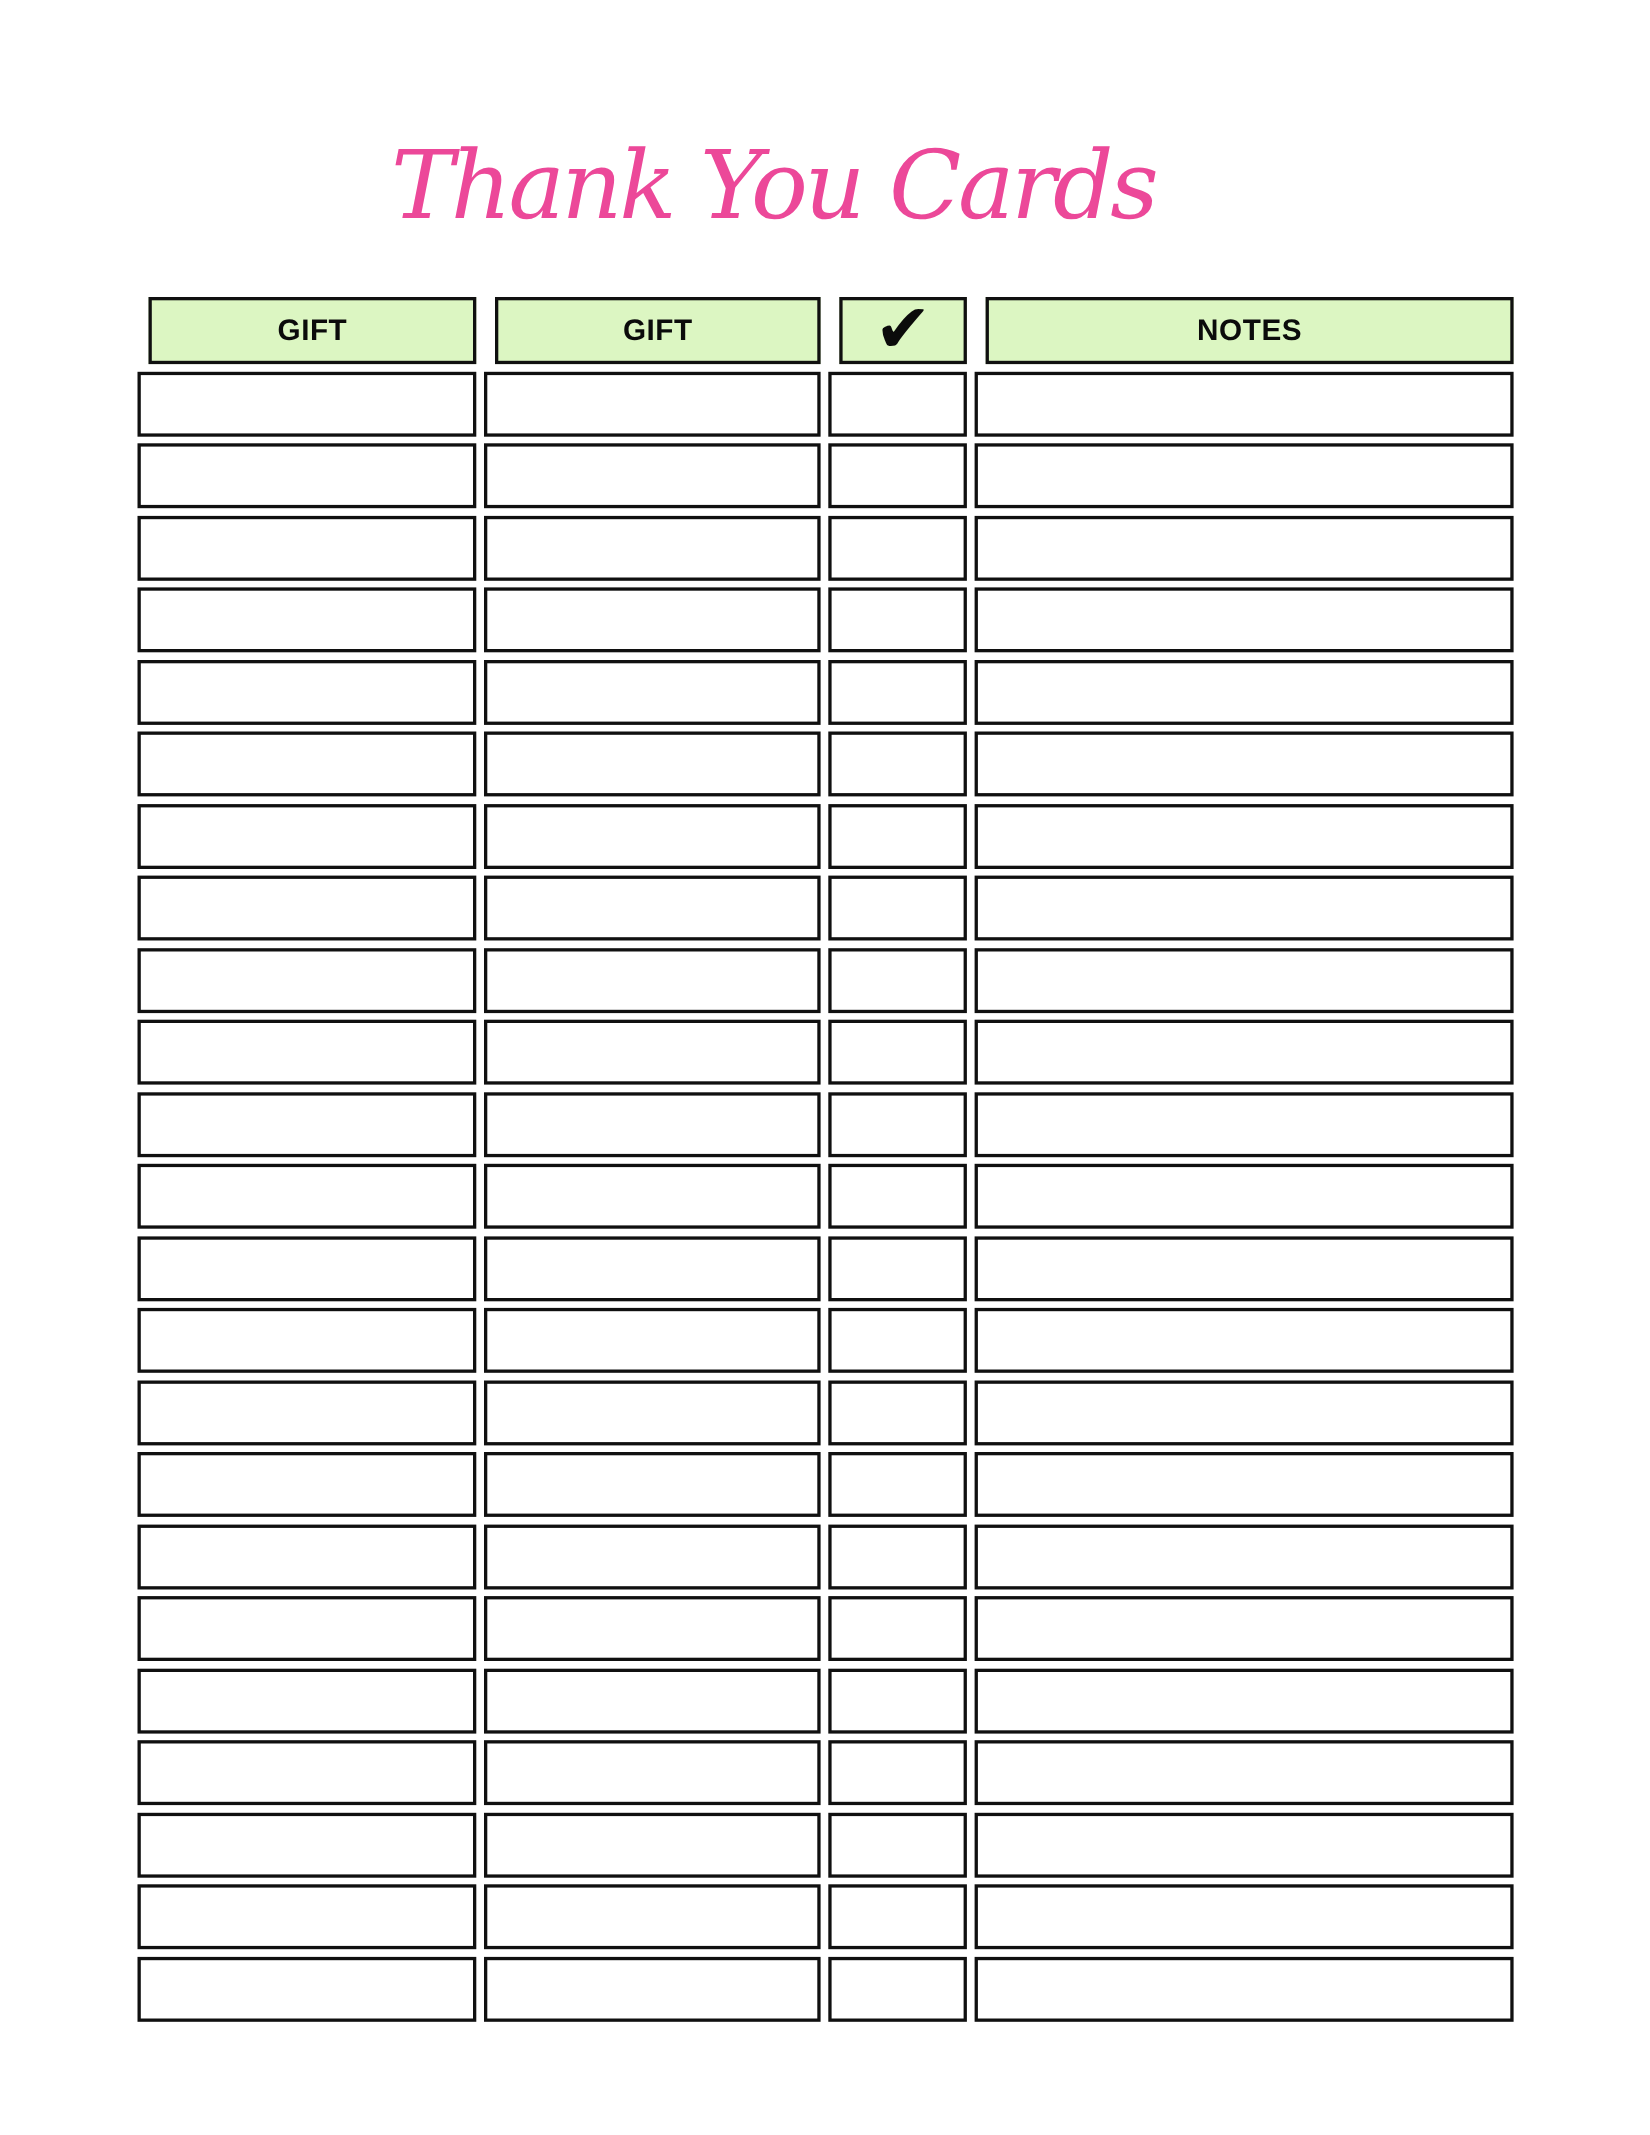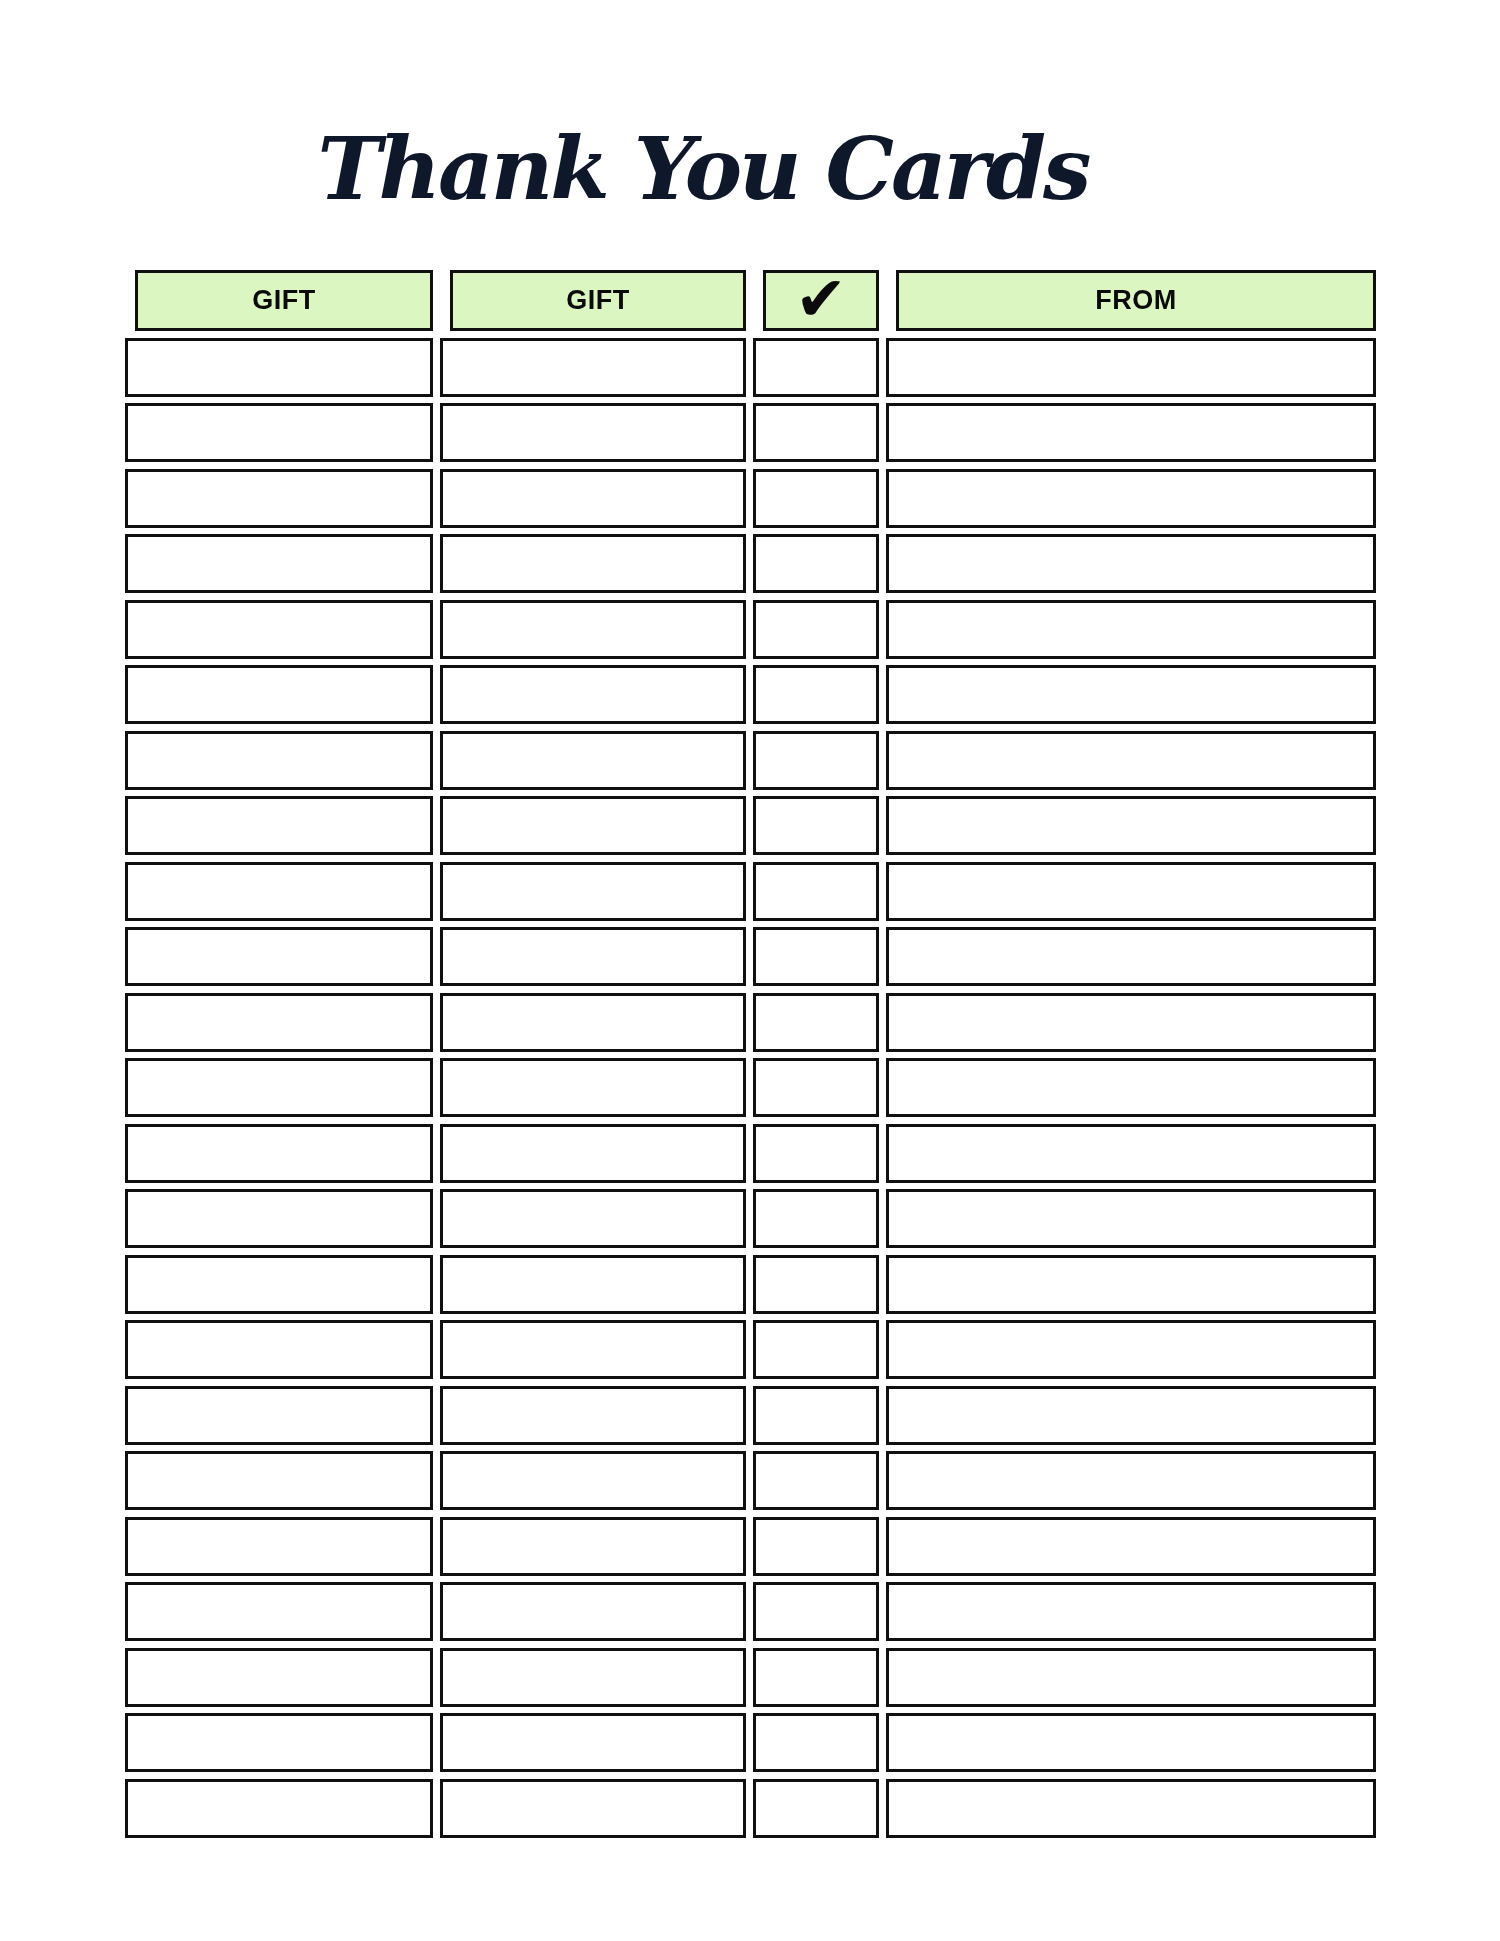--- a/index.html
+++ b/index.html
@@ -16,25 +16,25 @@
     font-family: "Liberation Sans", sans-serif;
   }
   .title {
     position: absolute;
     top: 126px;
     left: 0;
     width: 1406px;
     text-align: center;
     font-family: "DejaVu Serif", serif;
     font-style: italic;
-    font-weight: 700;
+    font-weight: 400;
     font-size: 86px;
     letter-spacing: -3px;
     line-height: 1;
-    color: #0f172a;
+    color: #ec4899;
     white-space: nowrap;
   }
   .grid {
     position: absolute;
     left: 125px;
     top: 270px;
     width: 1251px;
     display: grid;
     grid-template-columns: 308px 306px 126px 490px;
     gap: 6.5px 7px;
@@ -86,21 +86,21 @@
       <div class="cell header">
         <span class="header-label">GIFT</span>
       </div>
       <div class="cell header">
         <span class="header-label">GIFT</span>
       </div>
       <div class="cell header">
         <span class="check-glyph">✔</span>
       </div>
       <div class="cell header">
-        <span class="header-label">FROM</span>
+        <span class="header-label">NOTES</span>
       </div>
       <div class="cell data"></div>
       <div class="cell data"></div>
       <div class="cell data"></div>
       <div class="cell data"></div>
       <div class="cell data"></div>
       <div class="cell data"></div>
       <div class="cell data"></div>
       <div class="cell data"></div>
       <div class="cell data"></div>

